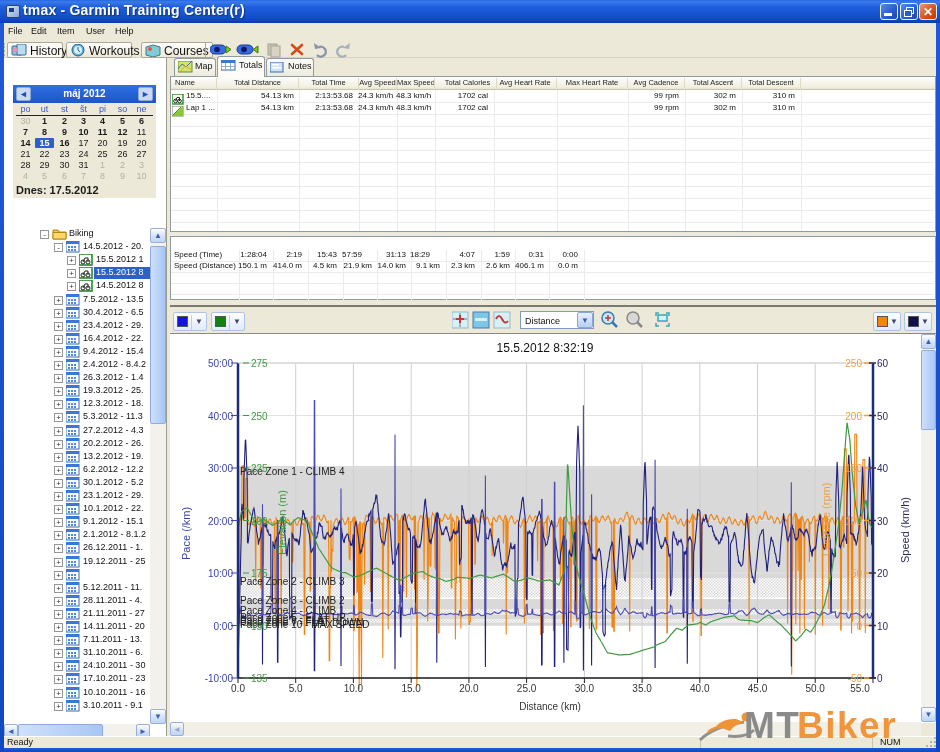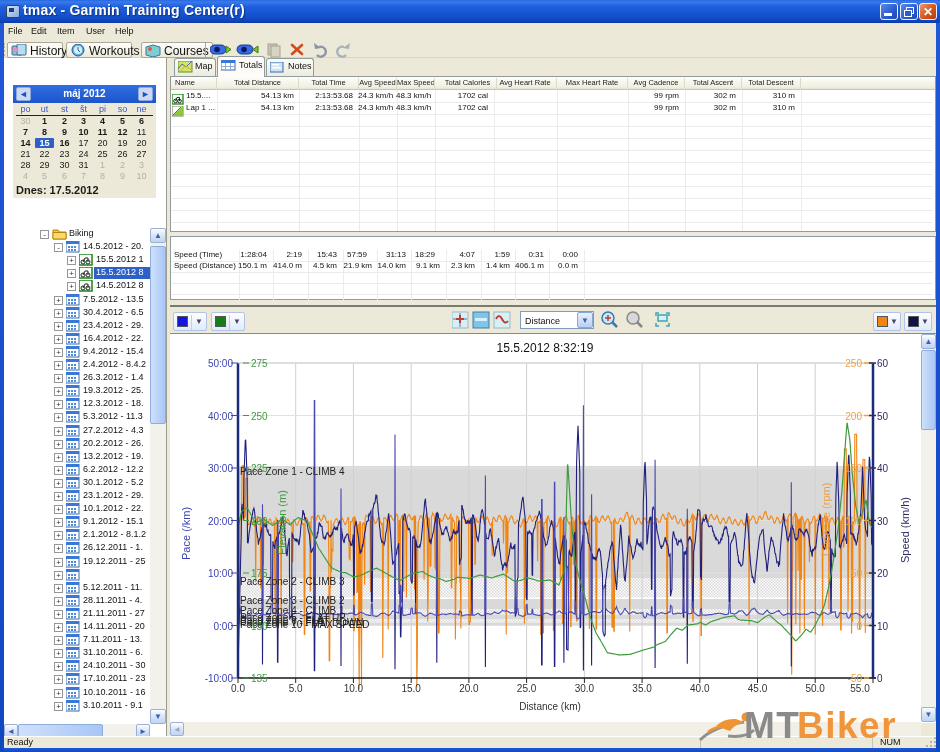--- a/index.html
+++ b/index.html
@@ -940,36 +940,36 @@
     <div class="gridv" style="left:275px;height:50px"></div>
     <div class="gridv" style="left:310px;height:50px"></div>
     <div class="gridv" style="left:344px;height:50px"></div>
     <div class="gridv" style="left:378px;height:50px"></div>
     <div class="gridv" style="left:413px;height:50px"></div>
 </div>
 <div class="cell" style="left:174px;top:250px">Speed (Time)</div>
 <div class="cell" style="left:238px;top:250px;width:29px;text-align:right">1:28:04</div>
 <div class="cell" style="left:272px;top:250px;width:30px;text-align:right">2:19</div>
 <div class="cell" style="left:307px;top:250px;width:30px;text-align:right">15:43</div>
-<div class="cell" style="left:342px;top:250px;width:30px;text-align:center">57:59</div>
+<div class="cell" style="left:342px;top:250px;width:30px;text-align:left">57:59</div>
 <div class="cell" style="left:376px;top:250px;width:30px;text-align:right">31:13</div>
-<div class="cell" style="left:410px;top:250px;width:30px;text-align:center">18:29</div>
+<div class="cell" style="left:410px;top:250px;width:30px;text-align:left">18:29</div>
 <div class="cell" style="left:445px;top:250px;width:30px;text-align:right">4:07</div>
 <div class="cell" style="left:480px;top:250px;width:30px;text-align:right">1:59</div>
 <div class="cell" style="left:514px;top:250px;width:30px;text-align:right">0:31</div>
 <div class="cell" style="left:548px;top:250px;width:30px;text-align:right">0:00</div>
 <div class="cell" style="left:174px;top:261px">Speed (Distance)</div>
 <div class="cell" style="left:238px;top:261px;width:29px;text-align:right">150.1 m</div>
 <div class="cell" style="left:272px;top:261px;width:30px;text-align:right">414.0 m</div>
 <div class="cell" style="left:307px;top:261px;width:30px;text-align:right">4.5 km</div>
 <div class="cell" style="left:342px;top:261px;width:30px;text-align:right">21.9 km</div>
 <div class="cell" style="left:376px;top:261px;width:30px;text-align:right">14.0 km</div>
 <div class="cell" style="left:410px;top:261px;width:30px;text-align:right">9.1 km</div>
 <div class="cell" style="left:445px;top:261px;width:30px;text-align:right">2.3 km</div>
-<div class="cell" style="left:480px;top:261px;width:30px;text-align:right">1.4 km</div>
+<div class="cell" style="left:480px;top:261px;width:30px;text-align:right">2.6 km</div>
 <div class="cell" style="left:514px;top:261px;width:30px;text-align:right">406.1 m</div>
 <div class="cell" style="left:548px;top:261px;width:30px;text-align:right">0.0 m</div>
 
 <div class="abs chartbar"></div>
 <div class="abs cbtn" style="left:173px;top:312px;width:34px">
     <div class="sq" style="background:#1414e0"></div>
     <span style="position:absolute;right:3px;top:4px;font-size:8px;color:#446">▼</span>
     <div style="position:absolute;left:17px;top:2px;width:1px;height:15px;background:#c0d0ec"></div>
   </div>
 <div class="abs cbtn" style="left:211px;top:312px;width:34px">

